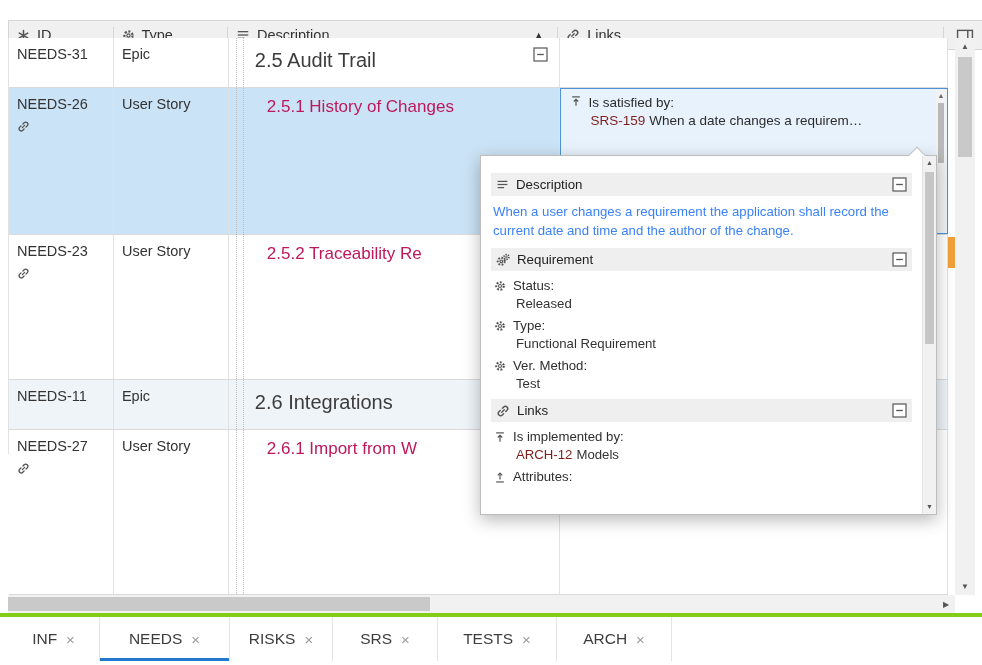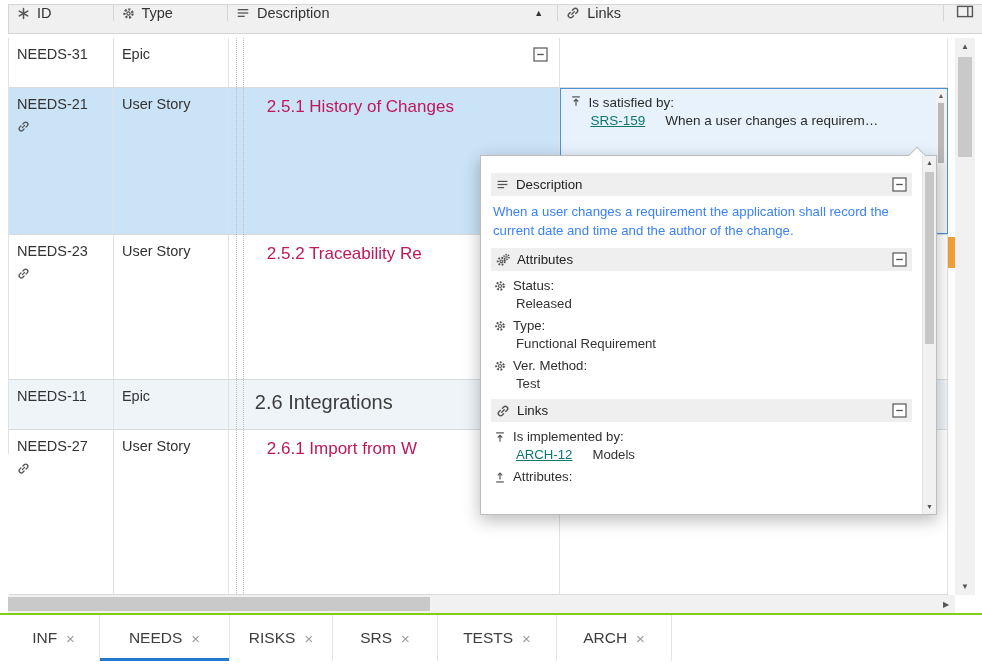--- a/index.html
+++ b/index.html
@@ -4,21 +4,21 @@
 <style>
   *{box-sizing:border-box;margin:0;padding:0;}
   html,body{width:982px;height:665px;}
   body{position:relative;font-family:"Liberation Sans",sans-serif;background:#fff;overflow:hidden;}
   .app{position:absolute;inset:0;color:#333;}
   svg.ic{color:#555;flex:none;display:inline-block;}
   .i12{width:12px;height:12px}.i13{width:13px;height:13px}.i14{width:14px;height:14px}.i15{width:15px;height:15px}
   .icols{width:18px;height:13px}
 
   
-  .thead{position:absolute;left:8px;top:4px;width:974px;height:30px;background:#f0f0f0;border:1px solid #d5d5d5;border-right:none;display:flex;align-items:flex-start;}
+  .thead{position:absolute;left:8px;top:20px;width:974px;height:30px;background:#f0f0f0;border:1px solid #d5d5d5;border-right:none;display:flex;align-items:center;}
   .th{display:flex;align-items:center;gap:7px;padding:0 8px;border-right:1px solid #d5d5d5;font-size:14.5px;color:#333;cursor:pointer;}
   .th-id{width:105px}.th-type{width:115px}.th-desc{width:332px}.th-links{width:388px}
   .th-extra{flex:1;border-right:none;padding-left:12px}
   .sort{margin-left:auto;margin-right:6px;font-size:9px;color:#333;line-height:1}
 
   
   .tbody{position:absolute;left:8px;top:38px;width:940px;height:416px;background:#fff;border-left:1px solid #e2e2e2;}
   .row{display:flex;border-bottom:1px solid #dadada;background:#fff;cursor:pointer;}
   .row.alt{background:#eff4f9}
   .row.selected{background:#cbe3f6}
@@ -28,41 +28,41 @@
   .td-type{width:115px;padding:8px;font-size:14.5px}
   .td-desc{width:332px;position:relative}
   .td-links{width:388px;position:relative}
   .id-link-icon{display:block;margin-top:8px;color:#5d6c7b}
   .desc-section{padding:11px 0 0 26px;font-size:20px;color:#3c3c3c}
   .desc-child{padding:9px 0 0 38px;font-size:17px;color:#be185d}
   .collapse-btn{position:absolute;top:9px;right:9px;width:17px;height:17px;color:#555;cursor:pointer}
   .sel-cell{background:#e7f2fc;border:1px solid #4f93d6;padding:6px 9px;font-size:13.5px;color:#2c2c2c}
   .lk-line1{display:flex;align-items:flex-start;gap:6px}
   .lk-line2{padding-left:20px;margin-top:3px;white-space:nowrap;overflow:hidden;max-width:340px}
-  .rlink{color:#0f766e;text-decoration:underline;cursor:pointer;margin-right:20px}
+  .rlink{color:#7f1d1d;cursor:pointer;margin-right:4px}
   .cell-scroll{position:absolute;top:1px;right:1px;bottom:1px;width:10px;background:#f2f2f2;}
   .cell-scroll .sarrow{font-size:7px;color:#666;display:block;text-align:center;line-height:11px}
   .cell-thumb{position:absolute;top:13px;left:2px;width:6px;height:60px;background:#b9b9b9}
 
   
   .guide{position:absolute;top:38px;height:557px;width:0;border-left:1px dotted #bdbdbd;z-index:3;pointer-events:none}
   .g1{left:236px}.g2{left:243px}
   .orange-marker{position:absolute;left:948px;top:237px;width:7px;height:31px;background:#f0a03a;z-index:2}
 
   
   .vscroll{position:absolute;left:955px;top:38px;width:20px;height:557px;background:#f1f1f1}
   .vs-btn{position:absolute;left:0;width:20px;height:17px;display:flex;align-items:center;justify-content:center;font-size:8px;color:#555;cursor:pointer}
   .vs-btn.up{top:0}.vs-btn.down{bottom:0}
   .vs-thumb{position:absolute;left:3px;top:19px;width:14px;height:100px;background:#c9c9c9;cursor:pointer}
   .hscroll{position:absolute;left:8px;top:595px;width:947px;height:18px;background:#f1f1f1}
   .hs-thumb{position:absolute;left:0;top:2px;height:14px;width:422px;background:#c9c9c9;cursor:pointer}
   .hs-btn{position:absolute;right:0;top:0;width:18px;height:18px;display:flex;align-items:center;justify-content:center;font-size:8px;color:#555;cursor:pointer}
 
   
-  .tabbar{position:absolute;left:0;top:613px;width:982px;height:48px;background:#fff;border-top:2px solid #84cc16;display:flex;padding-left:8px}
+  .tabbar{position:absolute;left:0;top:613px;width:982px;height:48px;background:#fff;border-top:4px solid #84cc16;display:flex;padding-left:8px}
   .tab{position:relative;display:flex;align-items:center;justify-content:center;gap:9px;font-size:15.5px;color:#3d3d3d;border-right:1px solid #e4e4e4;cursor:pointer}
   .tab-inf{width:92px}.tab-needs{width:130px}.tab-risks{width:103px}.tab-srs{width:105px}.tab-tests{width:119px}.tab-arch{width:115px}
   .tab.active::after{content:"";position:absolute;left:0;right:0;bottom:0;height:3px;background:#2178cf}
   .tab-close{color:#9b9b9b;font-size:15px;cursor:pointer}
 
   
   .popup{position:absolute;left:480px;top:155px;width:457px;height:360px;background:#fff;border:1px solid #bdbdbd;box-shadow:0 5px 16px rgba(0,0,0,.28);z-index:20}
   .popup-arrow{position:absolute;top:-7px;right:13px;width:12px;height:12px;background:#fff;border-left:1px solid #bdbdbd;border-top:1px solid #bdbdbd;transform:rotate(45deg)}
   .popup-content{position:absolute;left:0;top:0;right:14px;bottom:0;overflow:hidden;padding:9px 10px 0 10px}
   .p-title{font-size:13.8px;white-space:nowrap;overflow:hidden;border-bottom:1px solid #dcdcdc;padding-bottom:8px;color:#333}
@@ -176,51 +176,52 @@
   <div class="tbody">
 
     <div class="row r1">
       <div class="td td-id">
         <span>NEEDS-31</span>
       </div>
       <div class="td td-type">
         <span>Epic</span>
       </div>
       <div class="td td-desc">
+        <div class="desc-section">2.5 Audit Trail</div>
         <span class="collapse-btn">
           <svg class="ic i15">
               <use href="#i-minus-sq"></use>
             </svg>
         </span>
       </div>
       <div class="td td-links"></div>
     </div>
 
     <div class="row r2 selected">
       <div class="td td-id">
-        <span>NEEDS-21</span>
+        <span>NEEDS-26</span>
         <svg class="ic i13 id-link-icon">
             <use href="#i-chain"></use>
           </svg>
       </div>
       <div class="td td-type">
         <span>User Story</span>
       </div>
       <div class="td td-desc">
         <div class="desc-child">2.5.1 History of Changes</div>
       </div>
       <div class="td td-links sel-cell">
         <div class="lk-line1">
           <svg class="ic i12">
               <use href="#i-arrow-in"></use>
             </svg>
           <span>Is satisfied by:</span>
         </div>
         <div class="lk-line2">
-          <a class="rlink">SRS-159</a><span>When a user changes a requirem…</span>
+          <a class="rlink">SRS-159</a><span>When a date changes a requirem…</span>
         </div>
         <div class="cell-scroll">
           <span class="sarrow">▲</span>
           <div class="cell-thumb"></div>
         </div>
       </div>
     </div>
 
     <div class="row r3">
       <div class="td td-id">
@@ -331,21 +332,21 @@
         <svg class="ic i15 minus">
             <use href="#i-minus-sq"></use>
           </svg>
       </div>
       <div class="p-body">When a user changes a requirement the application shall record the current date and time and the author of the change.</div>
 
       <div class="p-sec">
         <svg class="ic i14">
             <use href="#i-gears"></use>
           </svg>
-        <span>Attributes</span>
+        <span>Requirement</span>
         <svg class="ic i15 minus">
             <use href="#i-minus-sq"></use>
           </svg>
       </div>
 
       <div class="attr">
         <div class="attr-n">
           <svg class="ic i12">
               <use href="#i-gear"></use>
             </svg>

